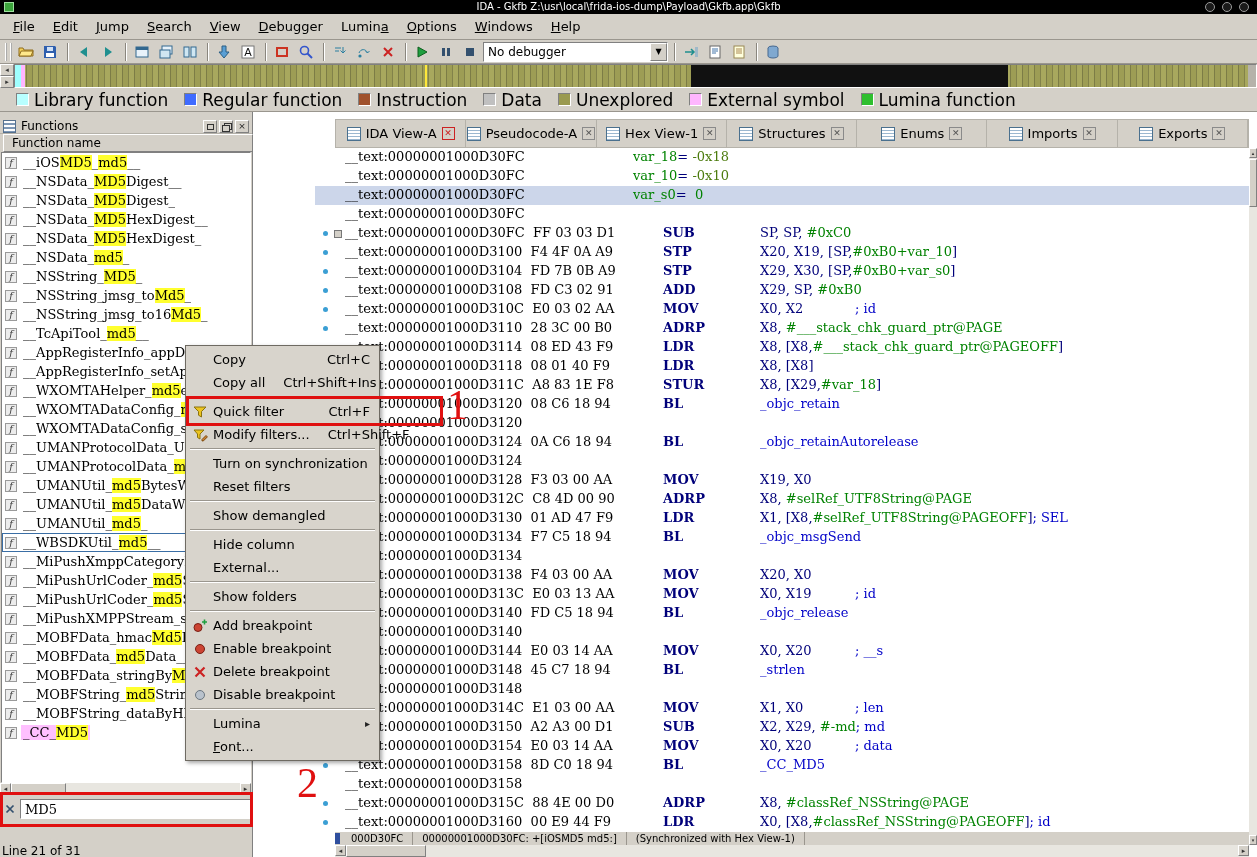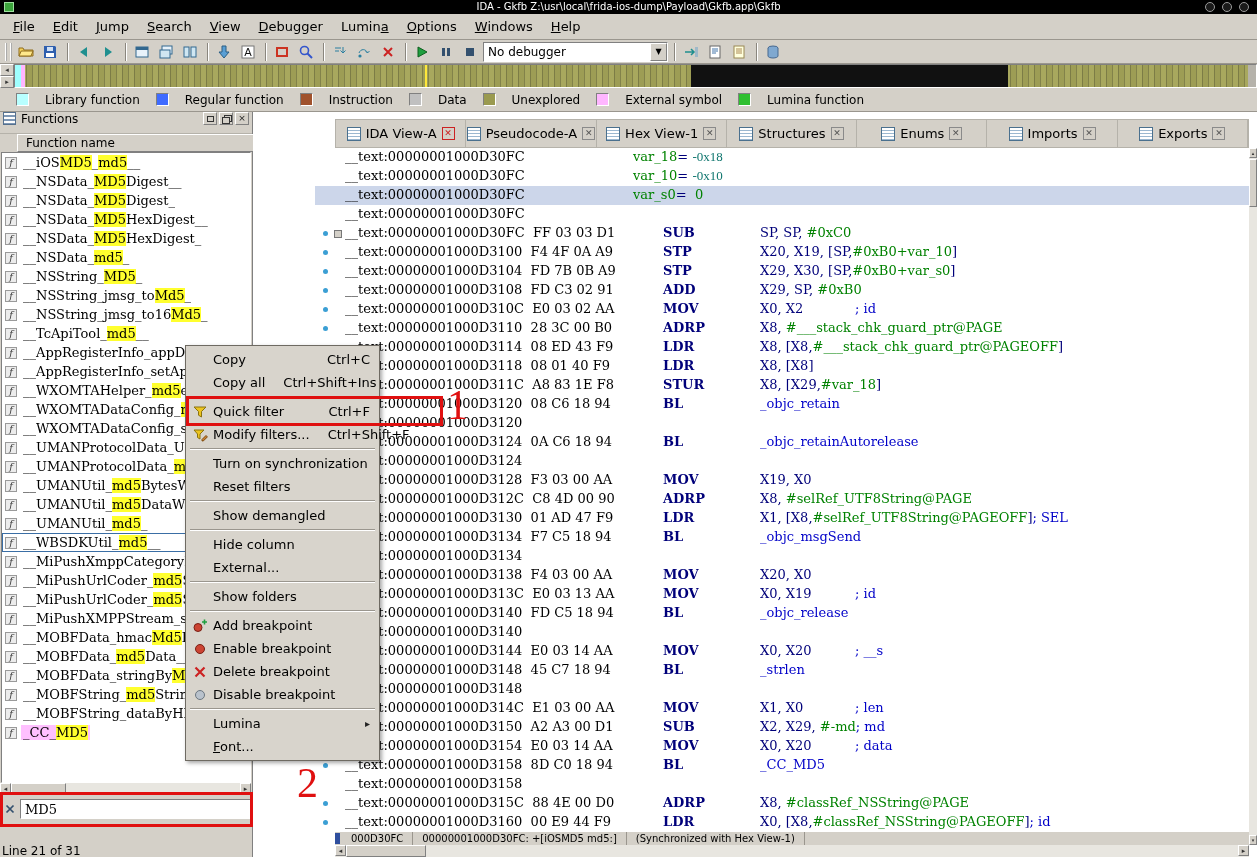--- a/index.html
+++ b/index.html
@@ -40,39 +40,39 @@
     font-size:7px; display:flex; align-items:center; justify-content:center; color:#333; }
   .nb-band { flex:1; position:relative; border:1px solid; border-color:#808080 #fff #fff #808080;
     background:repeating-linear-gradient(90deg,#9d9d55 0px,#9d9d55 5px,#82824a 5px,#82824a 6px,#a8a85e 6px,#a8a85e 11px,#7c7c46 11px,#7c7c46 12px); }
   .nb-seg { position:absolute; top:0; bottom:0; }
 
   
   .legendbar { left:0; top:88px; width:1257px; height:24px; background:#d4d0c8;
     border-bottom:1px solid #9a968e; display:flex; align-items:center; padding-left:16px; }
   .lg-item { display:flex; align-items:center; margin-right:16px; }
   .lg-swatch { width:13px; height:13px; border:1px solid; border-color:#808080 #fff #fff #808080; margin-right:5px; }
-  .lg-label { font-size:12px;margin-left:11px; }
+  .lg-label { font-size:17px; }
 
   
   .func-panel { left:0; top:112px; width:253px; height:745px; background:#d4d0c8;
     border-right:1px solid #808080; }
   .fp-title { position:absolute; left:0; top:0; width:100%; height:22px; display:flex;
-    align-items:flex-start; padding:0 3px; background:#d4d0c8; border-bottom:1px solid #b5b2aa; }
+    align-items:flex-end; padding:0 3px; background:#d4d0c8; border-bottom:1px solid #b5b2aa; }
   .fp-title-icon { width:13px; height:13px; margin-right:5px;
     background:repeating-linear-gradient(180deg,#fdfdfd 0 2px,#7d97b5 2px 4px); border:1px solid #55708e; }
   .fp-title-text { flex:1; font-size:12px; }
   .fpbtn { width:14px; height:13px; margin-left:2px; background:#d4d0c8; border:1px solid;
     border-color:#fff #808080 #808080 #fff; display:flex; align-items:center; justify-content:center;
     font-size:9px; line-height:1; color:#222; }
   .fpbtn .sq { width:7px; height:6px; border:1px solid #333; }
   .fpbtn .dsq { position:relative; width:8px; height:7px; }
   .fpbtn .dsq:before { content:""; position:absolute; left:2px; top:0; width:6px; height:5px; border:1px solid #333; }
   .fpbtn .dsq:after { content:""; position:absolute; left:0; top:2px; width:6px; height:5px;
     border:1px solid #333; background:#d4d0c8; }
-  .fp-header { position:absolute; left:17px; top:22px; width:250px; height:18px; background:#d4d0c8;
+  .fp-header { position:absolute; left:3px; top:22px; width:250px; height:18px; background:#d4d0c8;
     border:1px solid; border-color:#fff #808080 #808080 #fff; font-size:12px; padding:1px 0 0 8px; }
   .fp-list { position:absolute; left:1px; top:40px; width:250px; height:631px; background:#fff;
     border:1px solid; border-color:#808080 #fff #fff #808080; overflow:hidden;
     font-family:"DejaVu Serif",serif; font-size:13px; }
   .frow { height:19px; display:flex; align-items:center; padding-left:3px; white-space:nowrap; }
   .frow.focused { outline:1px solid #3a6ea5; outline-offset:-1px; }
   .ficon { width:12px; height:12px; background:#ececec; border:1px solid #9a9a9a; margin-right:4px;
     font-style:italic; font-size:10px; line-height:10px; text-align:center; color:#444; flex:none; }
   .fname { padding:0 2px;text-align:right; }
   .fname.external { background:#ffc0ff; }
@@ -107,21 +107,21 @@
   .dline.sel { background:#ccd6ea; }
   .l-dot { position:absolute; left:8px; top:7px; width:5px; height:5px; border-radius:50%; background:#3b9fd4; }
   .l-collapse { position:absolute; left:19px; top:6px; width:8px; height:8px; background:#d4d0c8; border:1px solid #777; }
   .l-addr { position:absolute; left:30px; top:1px; color:#000; }
   .l-vd { position:absolute; left:318px; top:1px; }
   .l-mnem { position:absolute; left:348px; top:1px; color:#00007a;font-weight:bold; }
   .l-ops { position:absolute; left:445px; top:1px; }
   .ops-txt { display:inline-block; min-width:95px; }
   .op-n { color:#00007a; }
   .op-g { color:#008200; }
-  .op-r { color:#0f766e;font-family:Liberation Serif, serif; }
+  .op-r { color:#4d7c0f; }
   .op-call { color:#0000c8; }
   .l-cmt { color:#0000c8; }
 
   .disasm-status { position:absolute; left:82px; right:8px; bottom:12px; height:13px; background:#d4d0c8;
     display:flex; align-items:center; font-size:10px; overflow:hidden; }
   .st-chip { width:5px; height:11px; background:#2f4f9e; margin-right:2px; flex:none; }
   .st-cell { padding:0 9px; border-right:1px solid #9a968e; height:13px; line-height:13px; white-space:nowrap; }
   .disasm-hscroll { position:absolute; left:82px; right:8px; bottom:0; height:12px; background:#e8e6e0; display:flex; }
   .disasm-vscroll { position:absolute; right:0; top:36px; width:8px; bottom:12px; background:#e8e6e0; }
 

